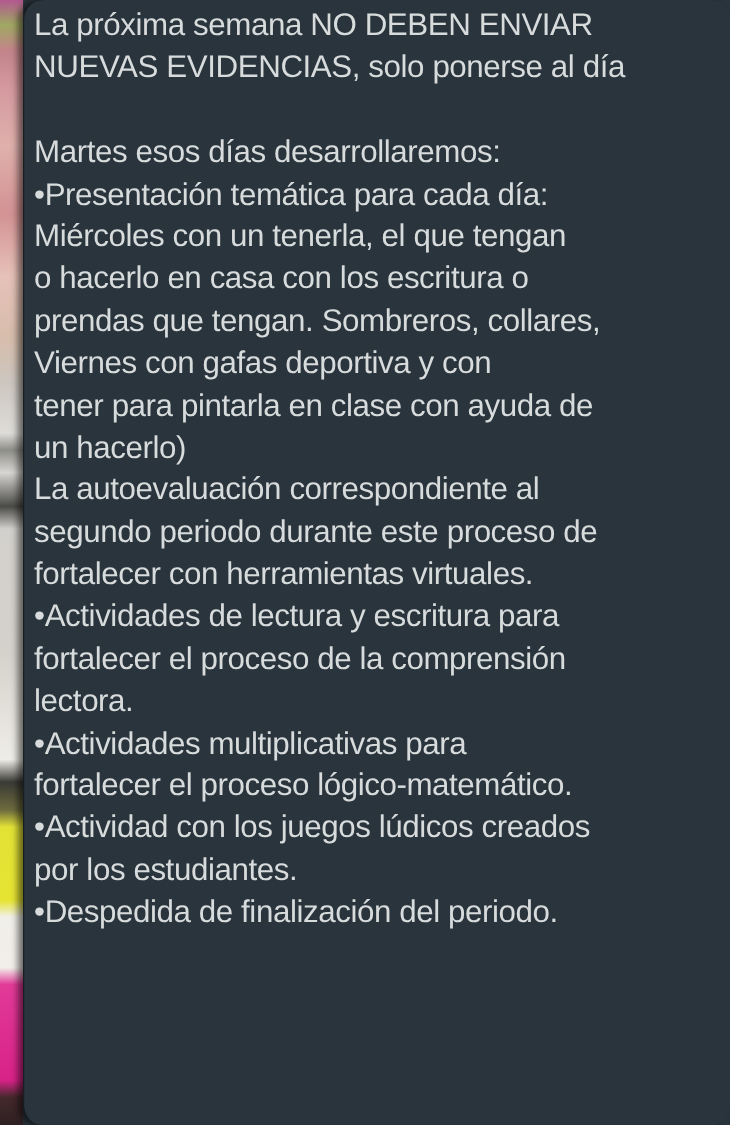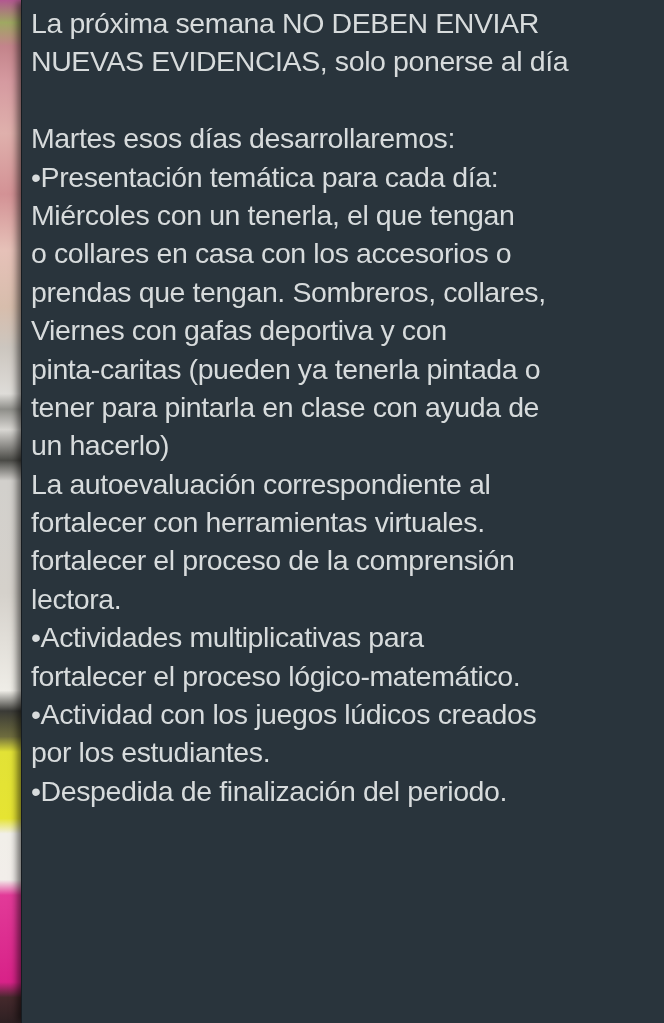--- a/index.html
+++ b/index.html
@@ -26,20 +26,21 @@
   }
   .panel {
     position: absolute;
     left: 21px;
     top: 0;
     right: 0;
     height: 100%;
     background: #29343c;
     border-left: 1px solid rgba(0,0,0,0.45);
     box-shadow: -5px 0 7px -1px rgba(0,0,0,0.55);
+    border-radius: 18px;
   }
   .message-text {
     position: absolute;
     left: 9px;
     top: 4px;
     width: 634px;
     color: #d7dbdc;
     font-size: 28.5px;
     line-height: 38.4px;
     letter-spacing: -0.4px;
@@ -56,28 +57,29 @@
 <div class="screen">
   <div class="photo-strip" style="background: linear-gradient(rgb(178, 88, 144) 0%, rgb(159, 168, 98) 2.2%, rgb(195, 132, 139) 4.5%, rgb(213, 154, 160) 8%, rgb(223, 176, 172) 13%, rgb(211, 146, 149) 19%, rgb(230, 193, 184) 24.5%, rgb(215, 189, 172) 30%, rgb(204, 198, 191) 34%, rgb(222, 220, 216) 38.5%, rgb(142, 142, 137) 40%, rgb(216, 214, 210) 42%, rgb(74, 74, 70) 45%, rgb(210, 208, 204) 47%, rgb(213, 209, 203) 58%, rgb(239, 237, 231) 67.5%, rgb(58, 58, 54) 69.5%, rgb(110, 108, 62) 72%, rgb(226, 226, 54) 73.5%, rgb(230, 228, 50) 80%, rgb(241, 239, 233) 81.5%, rgb(242, 238, 234) 86%, rgb(226, 58, 152) 87.5%, rgb(216, 34, 136) 96%, rgb(69, 41, 44) 97.5%, rgb(45, 32, 34) 100%);"></div>
   <div class="panel">
     <div class="message-text" id="message-text">
         <div class="message-line">La próxima semana NO DEBEN ENVIAR</div>
         <div class="message-line">NUEVAS EVIDENCIAS, solo ponerse al día</div>
         <div class="message-line">&nbsp;</div>
         <div class="message-line">Martes esos días desarrollaremos:</div>
         <div class="message-line">•Presentación temática para cada día:</div>
         <div class="message-line">Miércoles con un tenerla, el que tengan</div>
-        <div class="message-line">o collares en casa con los accesorios o</div>
+        <div class="message-line">o hacerlo en casa con los escritura o</div>
         <div class="message-line">prendas que tengan. Sombreros, collares,</div>
         <div class="message-line">Viernes con gafas deportiva y con</div>
-        <div class="message-line">pinta-caritas (pueden ya tenerla pintada o</div>
         <div class="message-line">tener para pintarla en clase con ayuda de</div>
         <div class="message-line">un hacerlo)</div>
         <div class="message-line">La autoevaluación correspondiente al</div>
+        <div class="message-line">segundo periodo durante este proceso de</div>
         <div class="message-line">fortalecer con herramientas virtuales.</div>
+        <div class="message-line">•Actividades de lectura y escritura para</div>
         <div class="message-line">fortalecer el proceso de la comprensión</div>
         <div class="message-line">lectora.</div>
         <div class="message-line">•Actividades multiplicativas para</div>
         <div class="message-line">fortalecer el proceso lógico-matemático.</div>
         <div class="message-line">•Actividad con los juegos lúdicos creados</div>
         <div class="message-line">por los estudiantes.</div>
         <div class="message-line">•Despedida de finalización del periodo.</div>
       </div>
   </div>
 </div>

